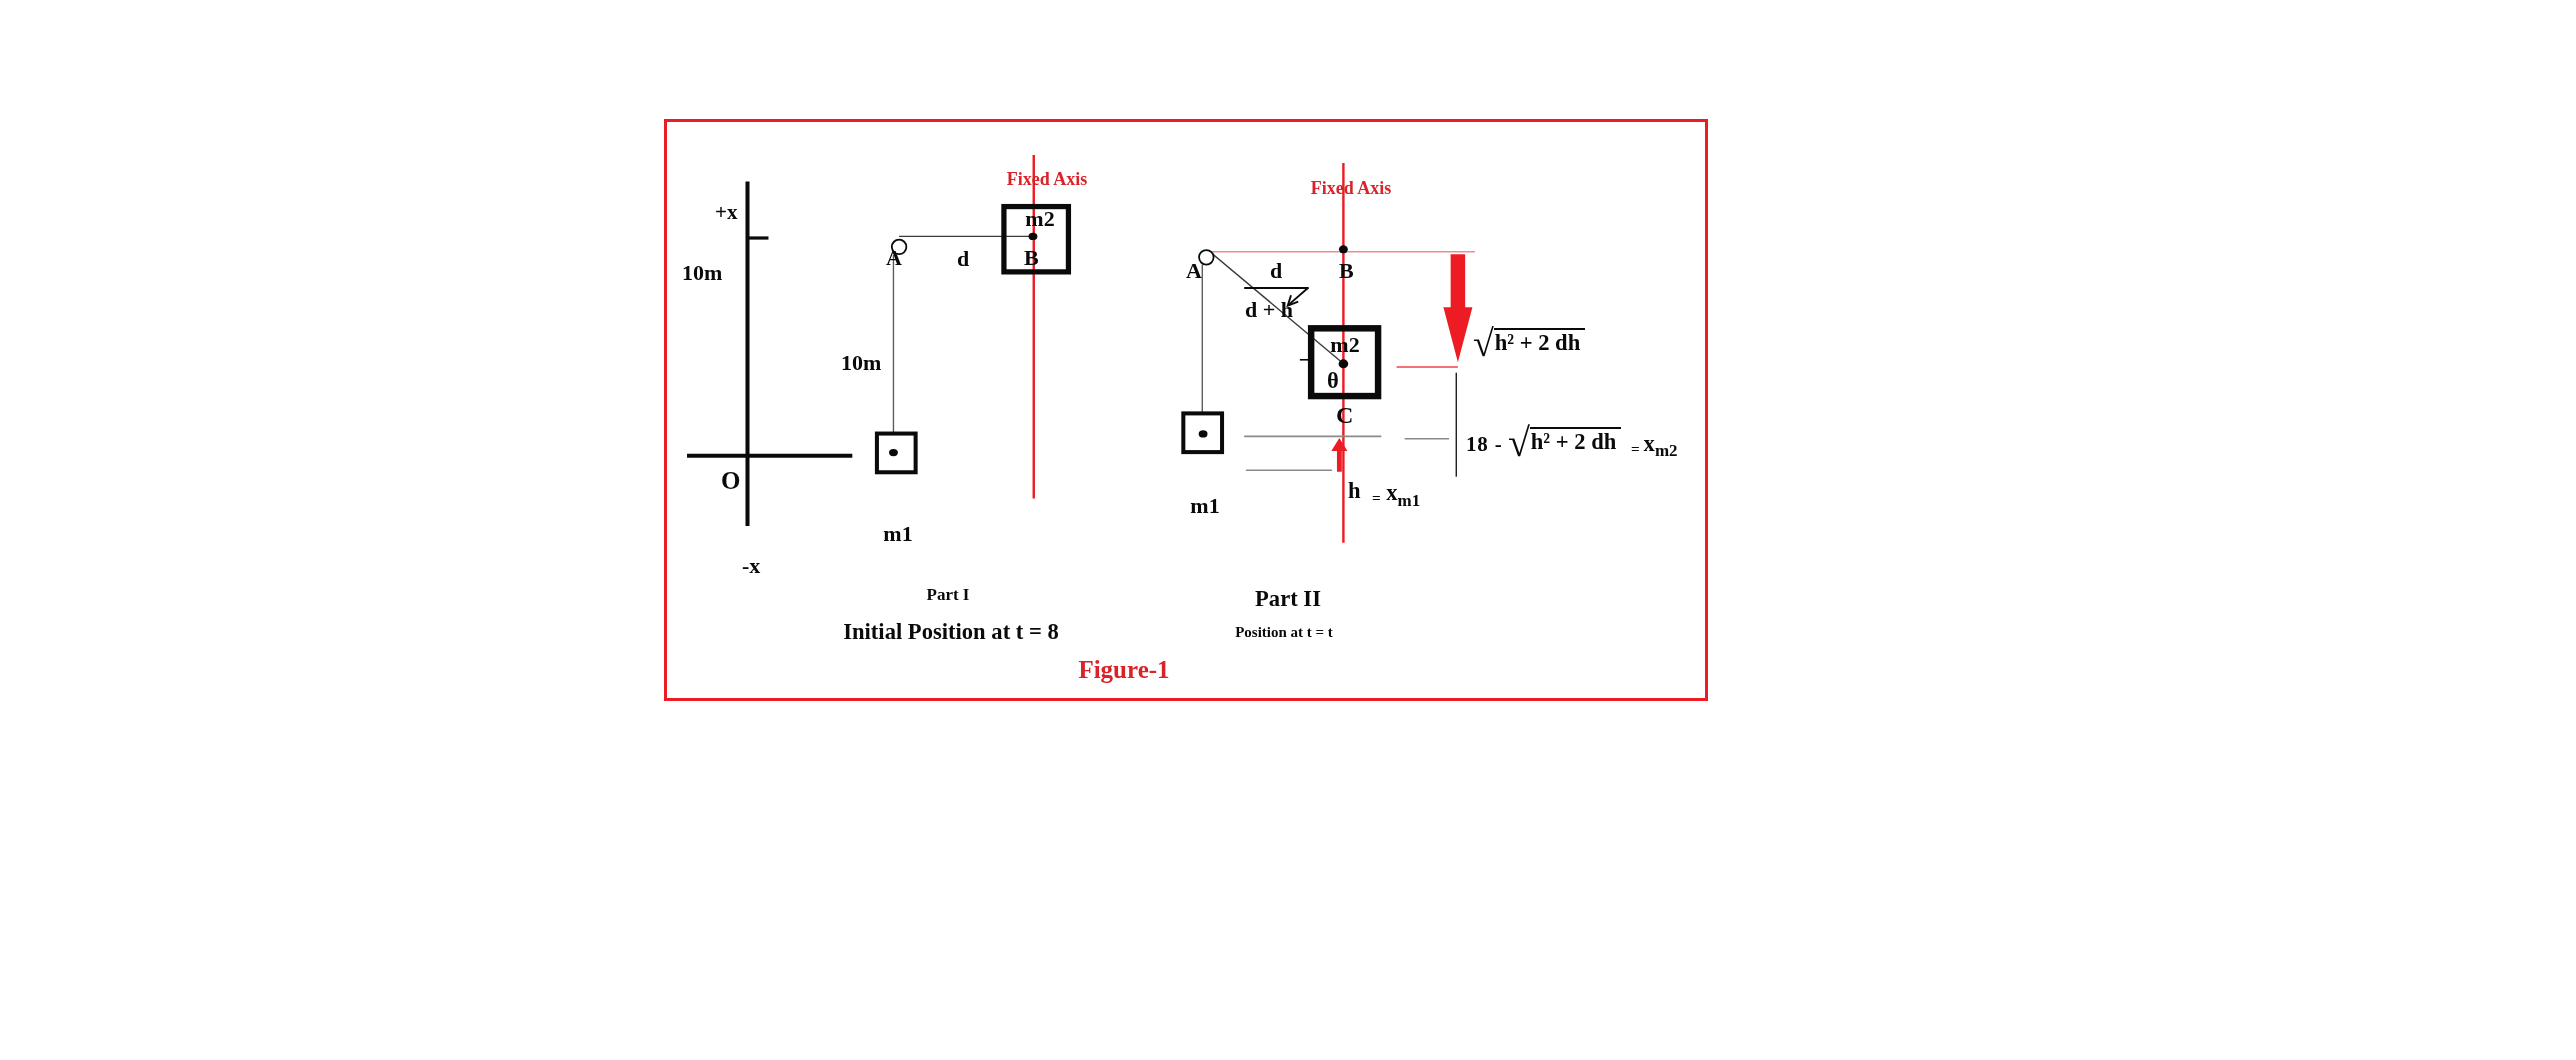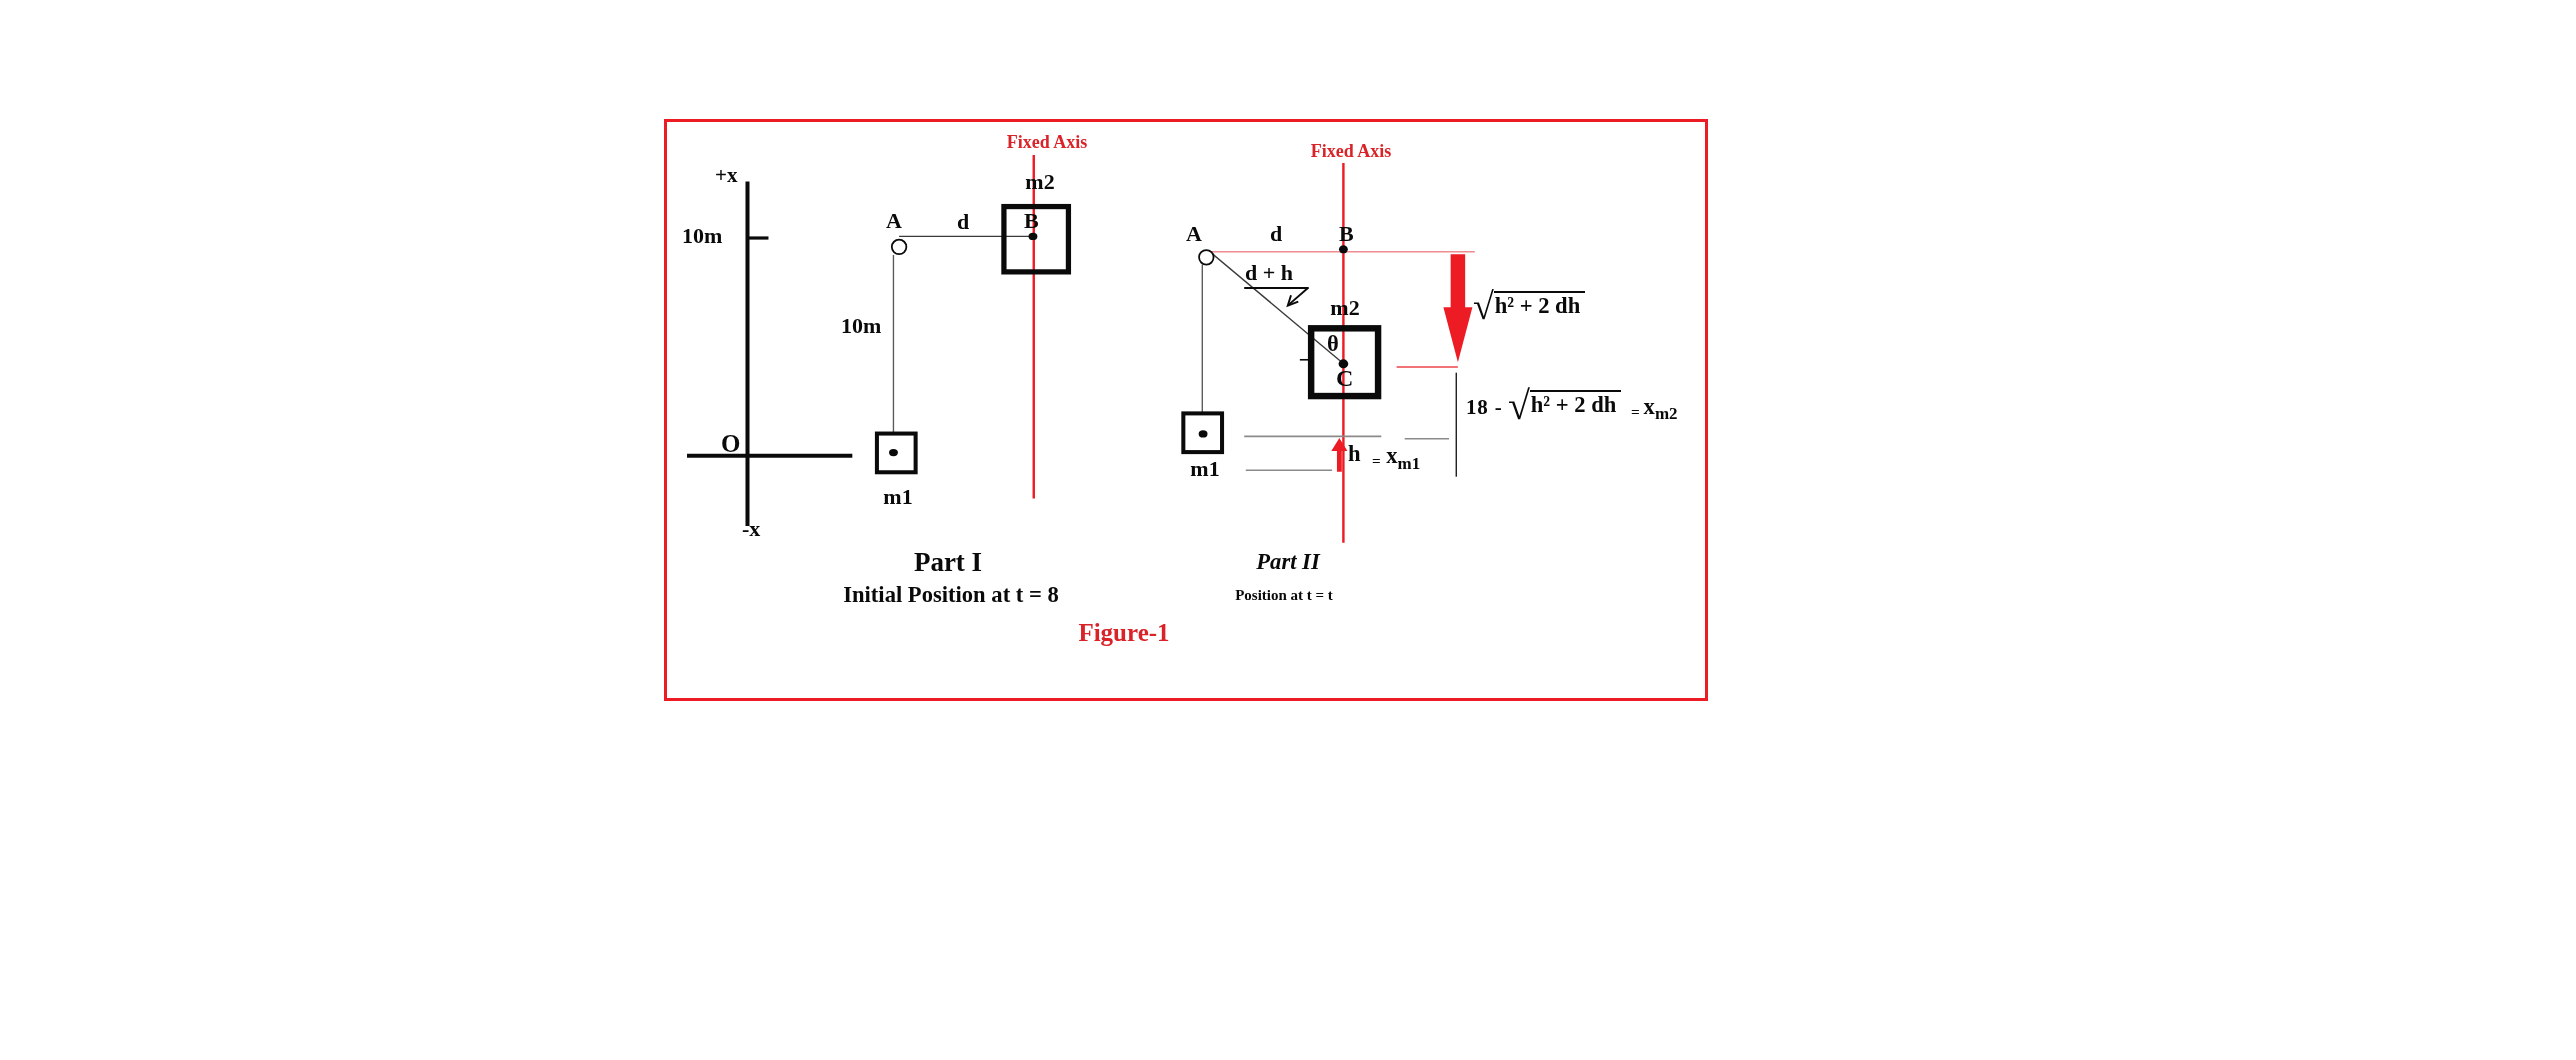--- a/index.html
+++ b/index.html
@@ -4,21 +4,21 @@
 <style>
   :root{
     --red:#ed1c24; --red-text:#d92329; --pink:#ef8b90; --gray:#8a8a8a; --ink:#0a0a0a;
   }
   html,body{margin:0;padding:0;}
   body{
     width:2576px;height:1061px;background:#ffffff;position:relative;
     font-family:"Liberation Serif","DejaVu Serif",serif;
     -webkit-font-smoothing:antialiased;
   }
-  .abs{position:absolute;line-height:1;white-space:nowrap;}
+  .abs{position:absolute;line-height:1;white-space:nowrap;margin-top:37px;}
   .lbl{font-weight:bold;color:var(--ink);}
   .redlbl{font-weight:bold;color:var(--red-text);}
   .ctr{transform:translateX(-50%);}
   .figure-frame{
     position:absolute;left:664px;top:119px;width:1044px;height:582px;
     border:3.2px solid var(--red);box-sizing:border-box;background:transparent;
   }
   svg{position:absolute;left:0;top:0;}
   
   .formula{display:flex;align-items:flex-start;font-weight:bold;color:var(--ink);}
@@ -127,18 +127,18 @@
 
 <div class="abs formula f2" style="left:1466px;top:390px;">
   <span class="pre">18 -</span>
   <span class="rad">√</span>
     <span class="bar">h² + 2 dh</span>
   <span class="eq">=</span>
   <span class="xvar">x</span>
   <span class="subm">m2</span>
 </div>
 
-<div class="abs lbl ctr" style="left:948px;top:549px;font-size:27px;text-align:right;">Part I</div>
+<div class="abs lbl ctr" style="left:948px;top:549px;font-size:17px;text-align:right;">Part I</div>
 <div class="abs lbl ctr" style="left:951px;top:584px;font-size:22.6px;">Initial Position at t = 8</div>
-<div class="abs lbl ctr" style="left:1288px;top:551px;font-size:22.6px;font-style:italic;">Part II</div>
+<div class="abs lbl ctr" style="left:1288px;top:551px;font-size:22.6px;">Part II</div>
 <div class="abs lbl ctr" style="left:1284px;top:588px;font-size:15px;">Position at t = t</div>
 <div class="abs redlbl ctr" style="left:1124px;top:620px;font-size:25px;">Figure-1</div>
 
 
 </body></html>

